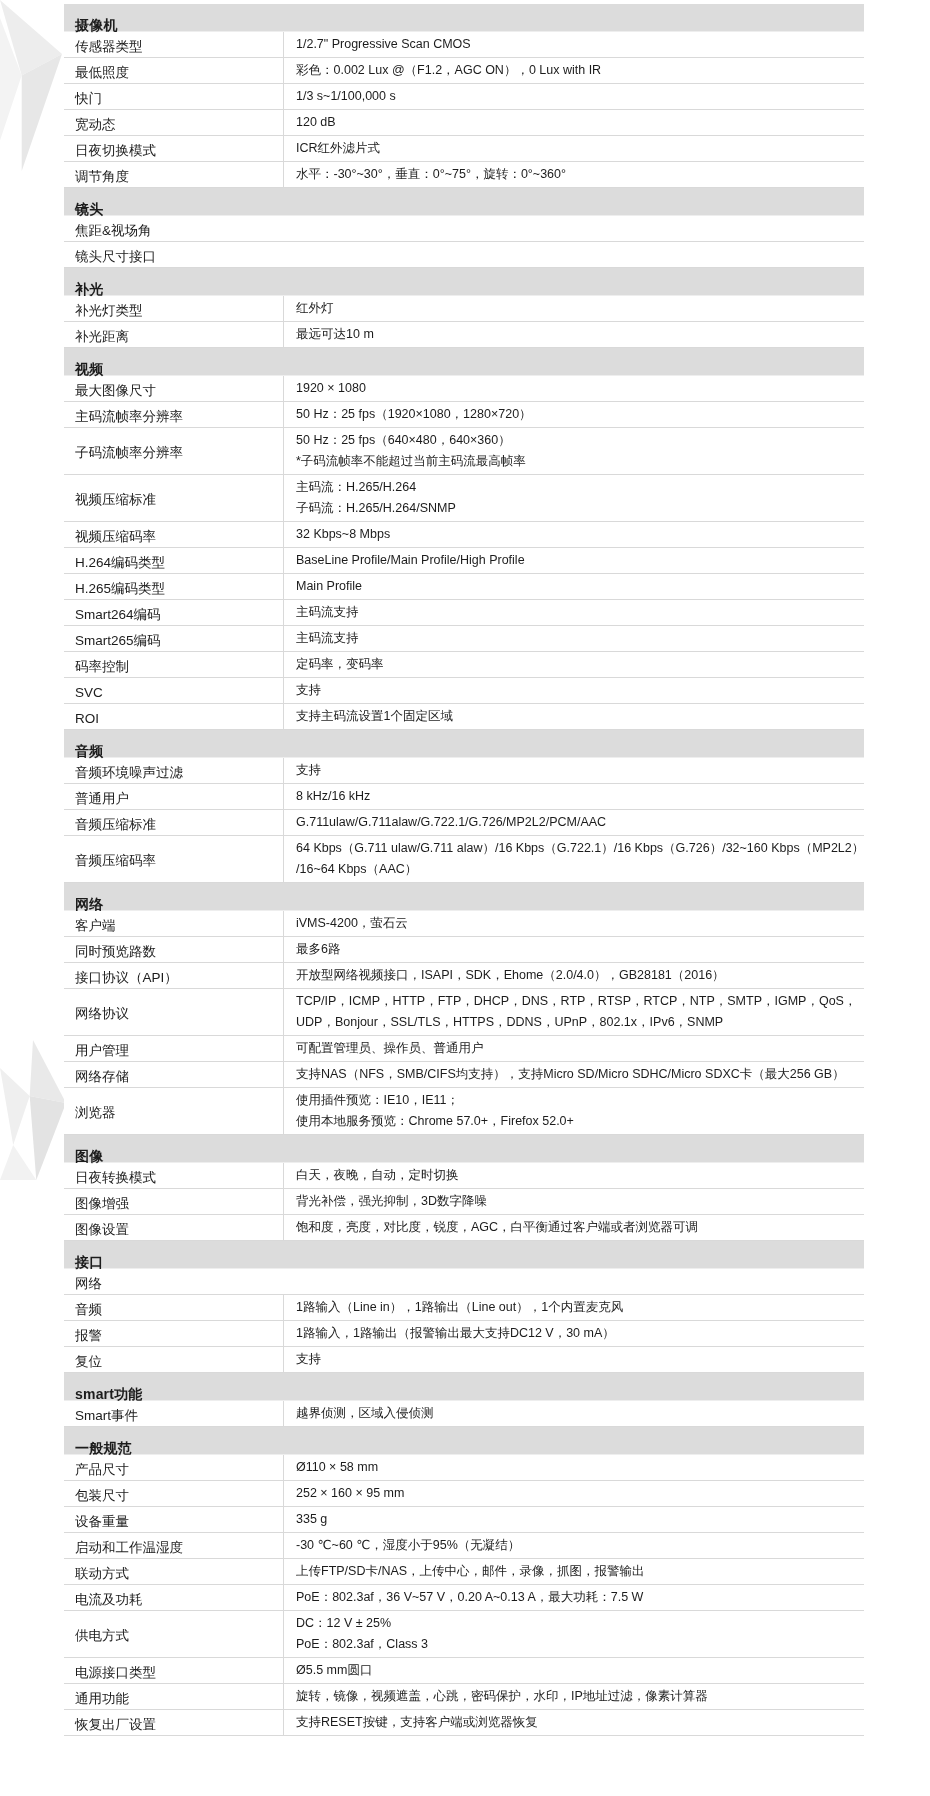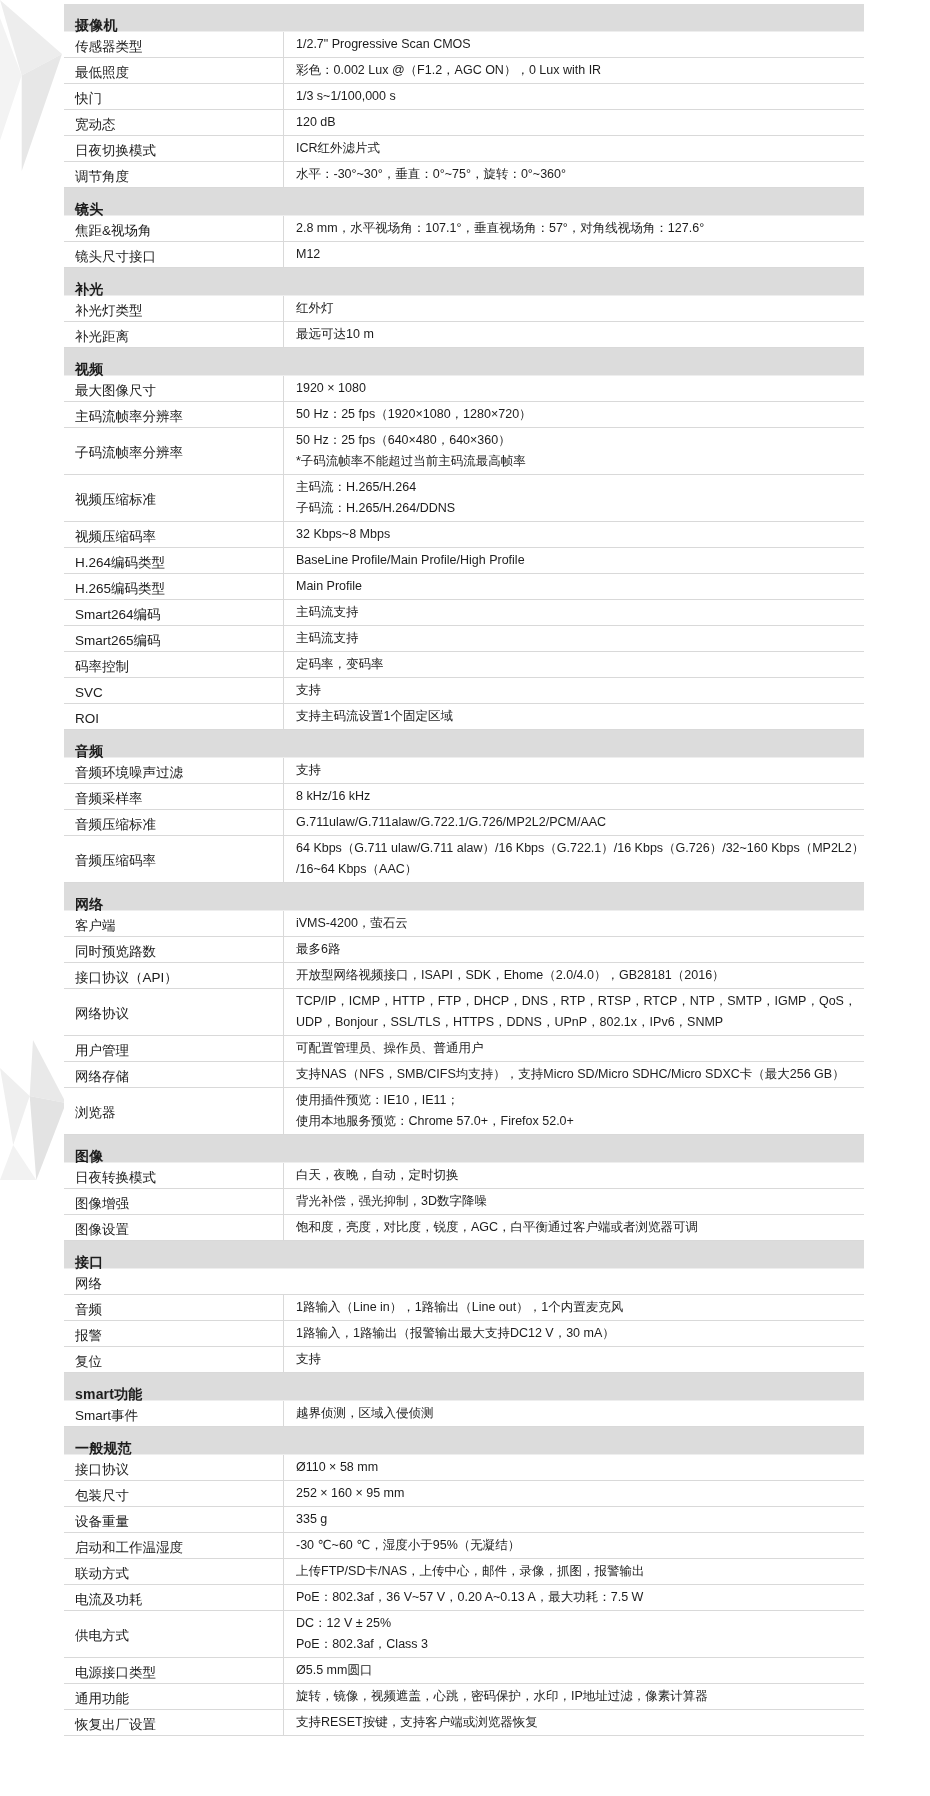--- a/index.html
+++ b/index.html
@@ -96,29 +96,23 @@
       <div class="cell label">调节角度</div>
       <div class="cell value">
         <div class="value-line">水平：-30°~30°，垂直：0°~75°，旋转：0°~360°</div>
       </div>
     </div>
     <div class="section-header">
       <span class="section-title">镜头</span>
     </div>
     <div class="row">
       <div class="cell label">焦距&amp;视场角</div>
-      <div class="cell value">
-        <div class="value-line">2.8 mm，水平视场角：107.1°，垂直视场角：57°，对角线视场角：127.6°</div>
-      </div>
     </div>
     <div class="row">
       <div class="cell label">镜头尺寸接口</div>
-      <div class="cell value">
-        <div class="value-line">M12</div>
-      </div>
     </div>
     <div class="section-header">
       <span class="section-title">补光</span>
     </div>
     <div class="row">
       <div class="cell label">补光灯类型</div>
       <div class="cell value">
         <div class="value-line">红外灯</div>
       </div>
     </div>
@@ -147,21 +141,21 @@
       <div class="cell label">子码流帧率分辨率</div>
       <div class="cell value">
         <div class="value-line">50 Hz：25 fps（640×480，640×360）</div>
         <div class="value-line">*子码流帧率不能超过当前主码流最高帧率</div>
       </div>
     </div>
     <div class="row">
       <div class="cell label">视频压缩标准</div>
       <div class="cell value">
         <div class="value-line">主码流：H.265/H.264</div>
-        <div class="value-line">子码流：H.265/H.264/DDNS</div>
+        <div class="value-line">子码流：H.265/H.264/SNMP</div>
       </div>
     </div>
     <div class="row">
       <div class="cell label">视频压缩码率</div>
       <div class="cell value">
         <div class="value-line">32 Kbps~8 Mbps</div>
       </div>
     </div>
     <div class="row">
       <div class="cell label">H.264编码类型</div>
@@ -208,21 +202,21 @@
     <div class="section-header">
       <span class="section-title">音频</span>
     </div>
     <div class="row">
       <div class="cell label">音频环境噪声过滤</div>
       <div class="cell value">
         <div class="value-line">支持</div>
       </div>
     </div>
     <div class="row">
-      <div class="cell label">音频采样率</div>
+      <div class="cell label">普通用户</div>
       <div class="cell value">
         <div class="value-line">8 kHz/16 kHz</div>
       </div>
     </div>
     <div class="row">
       <div class="cell label">音频压缩标准</div>
       <div class="cell value">
         <div class="value-line">G.711ulaw/G.711alaw/G.722.1/G.726/MP2L2/PCM/AAC</div>
       </div>
     </div>
@@ -331,21 +325,21 @@
     <div class="row">
       <div class="cell label">Smart事件</div>
       <div class="cell value">
         <div class="value-line">越界侦测，区域入侵侦测</div>
       </div>
     </div>
     <div class="section-header">
       <span class="section-title">一般规范</span>
     </div>
     <div class="row">
-      <div class="cell label">接口协议</div>
+      <div class="cell label">产品尺寸</div>
       <div class="cell value">
         <div class="value-line">Ø110 × 58 mm</div>
       </div>
     </div>
     <div class="row">
       <div class="cell label">包装尺寸</div>
       <div class="cell value">
         <div class="value-line">252 × 160 × 95 mm</div>
       </div>
     </div>

